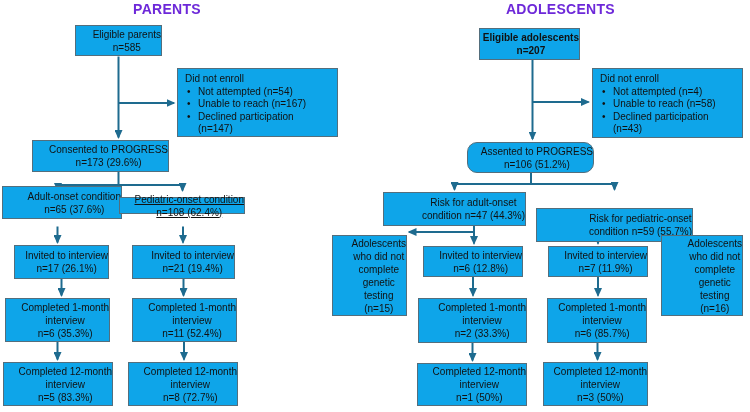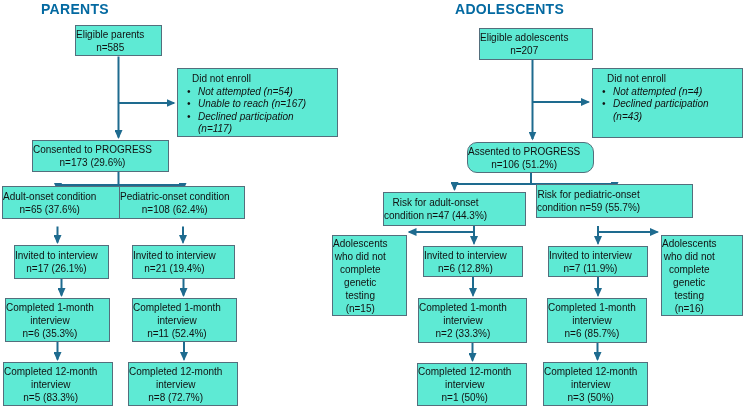--- a/index.html
+++ b/index.html
@@ -4,33 +4,33 @@
 <style>
   html,body { margin:0; padding:0; background:#ffffff; }
   .canvas {
     position:relative; width:750px; height:412px; background:#ffffff;
     font-family:"Liberation Sans","DejaVu Sans",sans-serif; color:#111111;
     overflow:hidden;
   }
   .arrows { position:absolute; left:0; top:0; z-index:0; }
   .title {
     position:absolute; top:1px; font-size:14px; font-weight:bold;
-    text-align:left; letter-spacing:0.3px; z-index:2; color:#0369a1;
+    text-align:right; letter-spacing:0.3px; z-index:2; color:#6d28d9;
   }
   .box {
-    position:absolute; box-sizing:border-box; background:#5eead4;
+    position:absolute; box-sizing:border-box; background:#0ea5e9;
     border:1.5px solid #546e7c; z-index:1;
-    display:flex; align-items:center; justify-content:flex-start;
+    display:flex; align-items:center; justify-content:flex-end;
     font-size:10px; line-height:13px; text-align:center;
   }
   .box-text { white-space:pre-line; display:block; }
   .dne { display:block; text-align:left; padding:4px 4px 2px 6px; line-height:12.5px; }
-  .dne-header { margin:0 0 0 8px; }
+  .dne-header { margin:0 0 0 1px; }
   .dne-list { list-style:none; margin:0; padding:0 10px 0 0; }
-  .dne-list li { position:relative; padding-left:14px;font-style:italic; }
+  .dne-list li { position:relative; padding-left:14px; }
   .dne-list li::before { content:"\2022"; position:absolute; left:3px; }
 </style>
 </head>
 <body>
 
 <div class="canvas">
 
   <svg class="arrows" width="750" height="412" viewBox="0 0 750 412">
     <defs>
       <marker id="arw" markerUnits="userSpaceOnUse" markerWidth="9" markerHeight="8" viewBox="0 0 9 8" refX="7.5" refY="4" orient="auto">
@@ -74,35 +74,35 @@
   <div class="box" style="left:75px; top:25px; width:87px; height:31px;">
     <span class="box-text">Eligible parents
 n=585</span>
   </div>
 
   <div class="box dne" style="left:177px; top:68px; width:161px; height:69px;">
     <div class="dne-header">Did not enroll</div>
     <ul class="dne-list">
       <li>Not attempted (n=54)</li>
       <li>Unable to reach (n=167)</li>
-      <li>Declined participation (n=117)</li>
+      <li>Declined participation (n=147)</li>
     </ul>
   </div>
 
   <div class="box" style="left:32px; top:140px; width:137px; height:32px;">
     <span class="box-text">Consented to PROGRESS
 n=173 (29.6%)</span>
   </div>
 
   <div class="box" style="left:2px; top:186px; width:120px; height:33px;">
     <span class="box-text">Adult-onset condition
 n=65 (37.6%)</span>
   </div>
 
-  <div class="box" style="left:119px; top:186px; width:126px; height:33px;">
+  <div class="box" style="left:119px; top:197px; width:126px; height:17px;text-decoration:underline;">
     <span class="box-text">Pediatric-onset condition
 n=108 (62.4%)</span>
   </div>
 
   <div class="box" style="left:14px; top:245px; width:95px; height:34px;">
     <span class="box-text">Invited to interview
 n=17 (26.1%)</span>
   </div>
 
   <div class="box" style="left:132px; top:245px; width:103px; height:34px;">
@@ -129,44 +129,45 @@
   </div>
 
   <div class="box" style="left:128px; top:362px; width:110px; height:44px;">
     <span class="box-text">Completed 12-month
 interview
 n=8 (72.7%)</span>
   </div>
 
   <div class="title" style="left:455px; width:160px;">ADOLESCENTS</div>
 
-  <div class="box" style="left:479px; top:28px; width:114px; height:32px;">
+  <div class="box" style="left:479px; top:28px; width:101px; height:32px;font-weight:bold;">
     <span class="box-text">Eligible adolescents
 n=207</span>
   </div>
 
   <div class="box dne" style="left:592px; top:68px; width:151px; height:70px;">
     <div class="dne-header">Did not enroll</div>
     <ul class="dne-list">
       <li>Not attempted (n=4)</li>
+      <li>Unable to reach (n=58)</li>
       <li>Declined participation (n=43)</li>
     </ul>
   </div>
 
   <div class="box" style="left:467px; top:142px; width:127px; height:31px;border-radius:10px;">
     <span class="box-text">Assented to PROGRESS
 n=106 (51.2%)</span>
   </div>
 
   <div class="box" style="left:383px; top:192px; width:143px; height:34px;">
     <span class="box-text">Risk for adult-onset
 condition n=47 (44.3%)</span>
   </div>
 
-  <div class="box" style="left:536px; top:184px; width:157px; height:34px;">
+  <div class="box" style="left:536px; top:208px; width:157px; height:34px;">
     <span class="box-text">Risk for pediatric-onset
 condition n=59 (55.7%)</span>
   </div>
 
   <div class="box" style="left:332px; top:235px; width:75px; height:81px;">
     <span class="box-text">Adolescents
 who did not
 complete
 genetic
 testing

